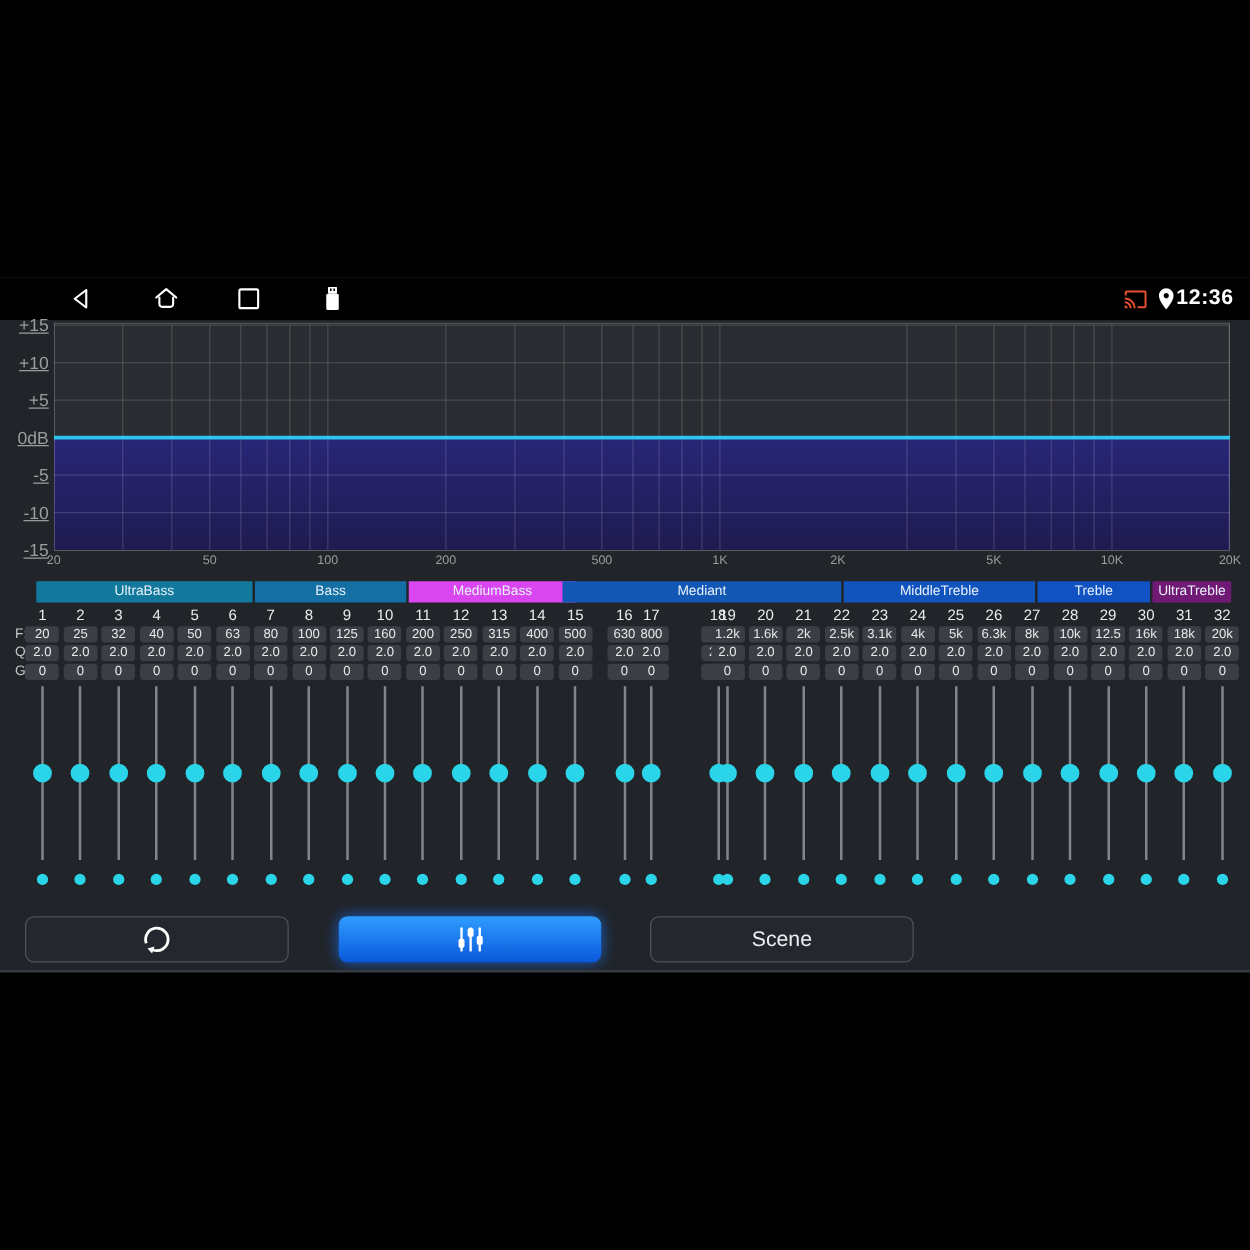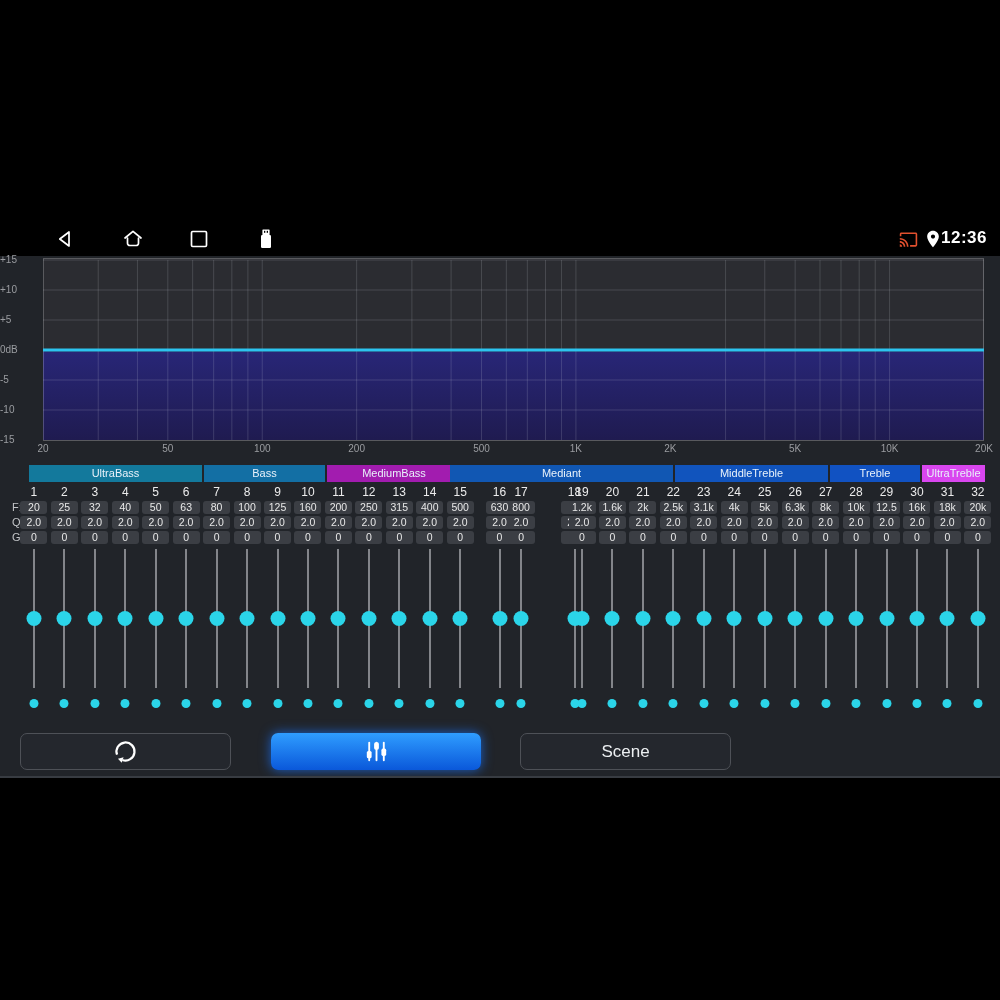--- a/index.html
+++ b/index.html
@@ -7,21 +7,21 @@
         font-family:"Liberation Sans",sans-serif;-webkit-font-smoothing:antialiased;}
   .screen{position:absolute;top:222px;left:0;width:1000px;height:556px;background:#212429;overflow:hidden;}
 
   
   .status-bar{position:absolute;top:0;left:0;width:1000px;height:34px;background:#000;}
   .sb-icon{position:absolute;top:5px;width:24px;height:24px;}
   .sb-time{position:absolute;top:6px;right:13px;color:#fff;font-size:17px;font-weight:bold;letter-spacing:.5px;}
 
   
   .graph-svg{position:absolute;left:43px;top:36px;}
-  .db-label{position:absolute;left:0;width:39px;text-align:left;font-size:10px;color:#9b9da1;height:12px;line-height:12px;}
+  .db-label{position:absolute;left:0;width:39px;text-align:right;font-size:14px;color:#9b9da1;height:12px;line-height:12px;text-decoration:underline;}
   .freq-label{position:absolute;top:221px;font-size:10px;color:#9b9da1;transform:translateX(-50%);white-space:nowrap;}
 
   
   .band{position:absolute;top:243px;height:17px;line-height:17px;text-align:center;
         color:#e8f1fa;font-size:11px;overflow:hidden;white-space:nowrap;}
 
   
   .fqg-label{position:absolute;left:12px;width:20px;font-size:11px;color:#c3c5c8;height:13px;line-height:13px;}
   .ch-col{position:absolute;top:263px;width:31px;height:226px;}
   .ch-num{position:absolute;top:0;left:0;right:0;text-align:center;color:#ececec;font-size:12px;height:14px;line-height:14px;}
@@ -140,25 +140,25 @@
         <span class="freq-label" style="left: 575.91px;">1K</span>
         <span class="freq-label" style="left: 670.333px;">2K</span>
         <span class="freq-label" style="left: 795.154px;">5K</span>
         <span class="freq-label" style="left: 889.577px;">10K</span>
         <span class="freq-label" style="left: 984px;">20K</span>
       </div>
 
     <div id="band-bar">
         <div class="band" style="left: 29px; width: 173px; background: rgb(19, 121, 156);">UltraBass</div>
         <div class="band" style="left: 204px; width: 121px; background: rgb(19, 111, 164);">Bass</div>
-        <div class="band" style="left: 327px; width: 134px; background: #a21caf;">MediumBass</div>
+        <div class="band" style="left: 327px; width: 134px; background: #d946ef;">MediumBass</div>
         <div class="band" style="left: 450px; width: 223px; background: rgb(17, 87, 179);">Mediant</div>
         <div class="band" style="left: 675px; width: 153px; background: rgb(17, 84, 189);">MiddleTreble</div>
         <div class="band" style="left: 830px; width: 90px; background: rgb(17, 82, 194);">Treble</div>
-        <div class="band" style="left: 922px; width: 63px; background: #d946ef;">UltraTreble</div>
+        <div class="band" style="left: 922px; width: 63px; background: #701a75;">UltraTreble</div>
       </div>
 
     <span class="fqg-label" style="top:279px">F:</span>
     <span class="fqg-label" style="top:294px">Q:</span>
     <span class="fqg-label" style="top:309px">G:</span>
 
     <div id="channels">
         <div class="ch-col" style="left: 18.4px;">
     <div class="ch-num">1</div>
     <div class="cell f">20</div>

